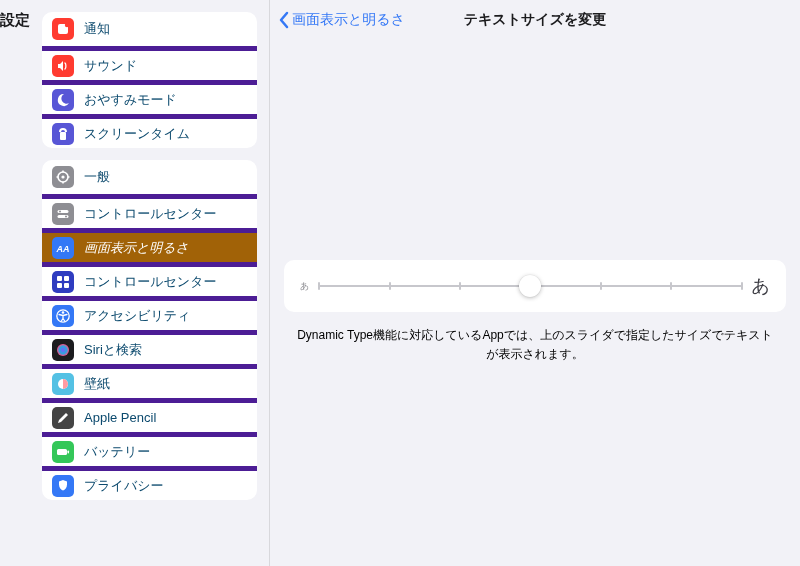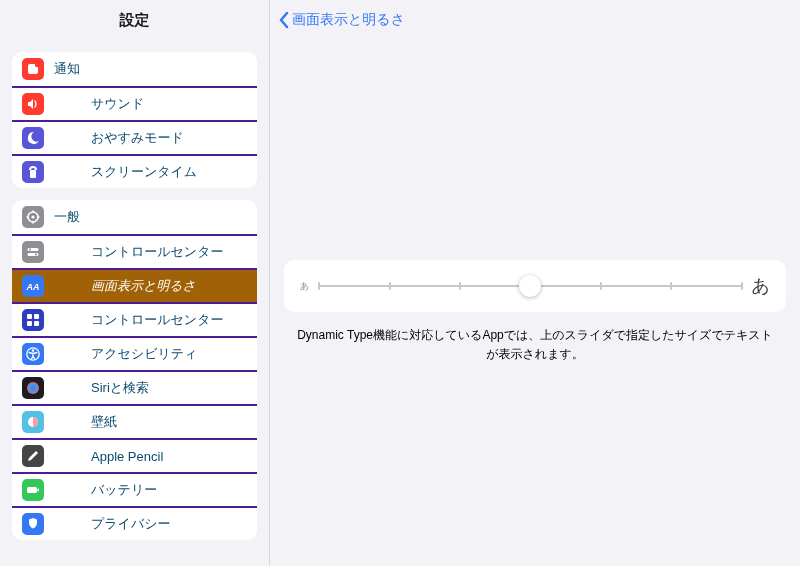--- a/index.html
+++ b/index.html
@@ -1,25 +1,25 @@
 <!DOCTYPE html>
 <html><head>
 <meta charset="utf-8">
 <style>
   * { box-sizing: border-box; margin: 0; padding: 0; }
   html, body { width: 800px; height: 566px; overflow: hidden; font-family: -apple-system, "Hiragino Sans", "Helvetica Neue", sans-serif; }
   body { display: flex; background: #f2f2f7; color: #1c1c1e; }
 
   
-  .sidebar { width: 270px; flex: 0 0 270px; height: 100%; background: #f2f2f7; display: flex; flex-direction: column; border-right: 1px solid #d8d8dc; }
+  .sidebar { width: 270px; flex: 0 0 270px; height: 100%; background: #f2f2f7; display: flex; border-right: 1px solid #d8d8dc; }
   .sidebar-header { height: 40px; display: flex; align-items: center; justify-content: center; font-size: 15px; font-weight: 600; }
   .sidebar-scroll { flex: 1; overflow-y: auto; padding: 0 12px 20px 12px; }
   .group { background: #ffffff; border-radius: 10px; overflow: hidden; margin-top: 12px; }
   .row { display: flex; align-items: center; height: 34px; padding: 0 10px; cursor: pointer; }
-  .row + .row { border-top: 2px solid #4c1d95; gap: 37px; }
+  .row + .row { border-top: 5px solid #4c1d95; }
   .row.selected { background: #a16207; font-style: italic; }
   .row.selected .row-label { color: #fff; }
   .ico { width: 22px; height: 22px; border-radius: 5px; display: flex; align-items: center; justify-content: center; flex: 0 0 22px; margin-right: 10px; }
   .ico svg { display: block; }
   .row-label { font-size: 13px; color: #0c4a6e; white-space: nowrap; }
 
   
   .main { flex: 1; height: 100%; background: #f2f2f7; display: flex; flex-direction: column; }
   .main-header { height: 40px; position: relative; display: flex; align-items: center; justify-content: center; }
   .back { position: absolute; left: 8px; top: 0; height: 40px; display: flex; align-items: center; color: #3478f6; font-size: 14px; cursor: pointer; gap: 2px; }
@@ -190,20 +190,21 @@
 </div>
 
 <div class="main">
   <div class="main-header">
     <div class="back">
       <svg width="12" height="18" viewBox="0 0 12 18">
           <path d="M9 2 L3 9 L9 16" fill="none" stroke="#3478f6" stroke-width="2.5" stroke-linecap="round" stroke-linejoin="round"></path>
         </svg>
       <span>画面表示と明るさ</span>
     </div>
+    <div class="main-title">テキストサイズを変更</div>
   </div>
 
   <div class="content">
     <div class="slider-card">
       <span class="sz-small">あ</span>
       <div class="slider-track" id="slider-track">
         <div class="track-line"></div>
 
       <div class="tick" style="left: 0%;"></div>
           <div class="tick" style="left: 16.6667%;"></div>

